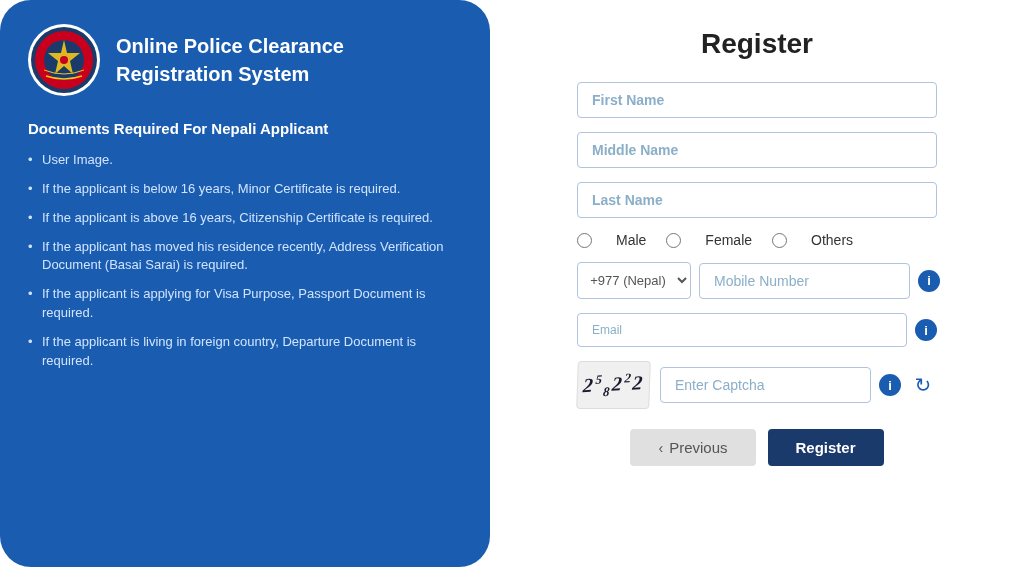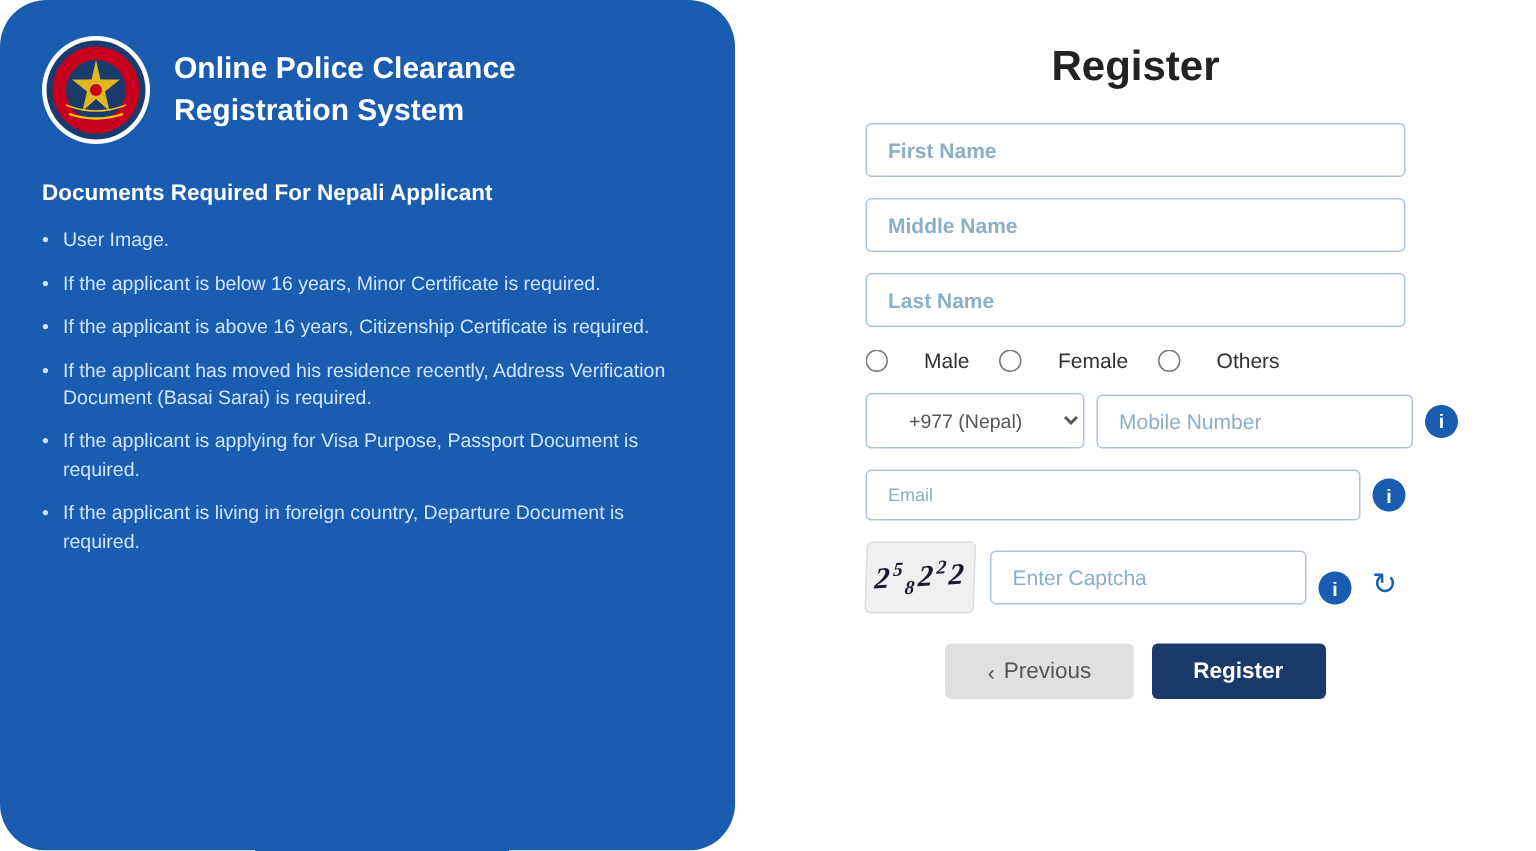--- a/index.html
+++ b/index.html
@@ -152,28 +152,29 @@
     .phone-row {
       display: flex;
       align-items: center;
       gap: 8px;
       width: 100%;
       max-width: 360px;
       margin-bottom: 14px;
     }
 
     .country-select {
-      padding: 9px 24px;
+      padding: 9px 8px;
       border: 1.5px solid #b0c4de;
       border-radius: 4px;
       font-size: 13px;
       color: #555;
       background: white;
       cursor: pointer;
       outline: none;
+      text-align: center;
     }
 
     .phone-input {
       flex: 1;
       padding: 9px 14px;
       border: 1.5px solid #b0c4de;
       border-radius: 4px;
       font-size: 14px;
       color: #555;
       outline: none;
@@ -244,21 +245,21 @@
       font-weight: bold;
       color: #333;
       letter-spacing: 2px;
       transform: skewX(-2deg);
       overflow: hidden;
       position: relative;
     }
 
     .captcha-input-group {
       display: flex;
-      align-items: flex-end;
+      align-items: center;
       gap: 8px;
       flex: 1;
     }
 
     .captcha-input {
       flex: 1;
       padding: 9px 14px;
       border: 1.5px solid #b0c4de;
       border-radius: 4px;
       font-size: 14px;

